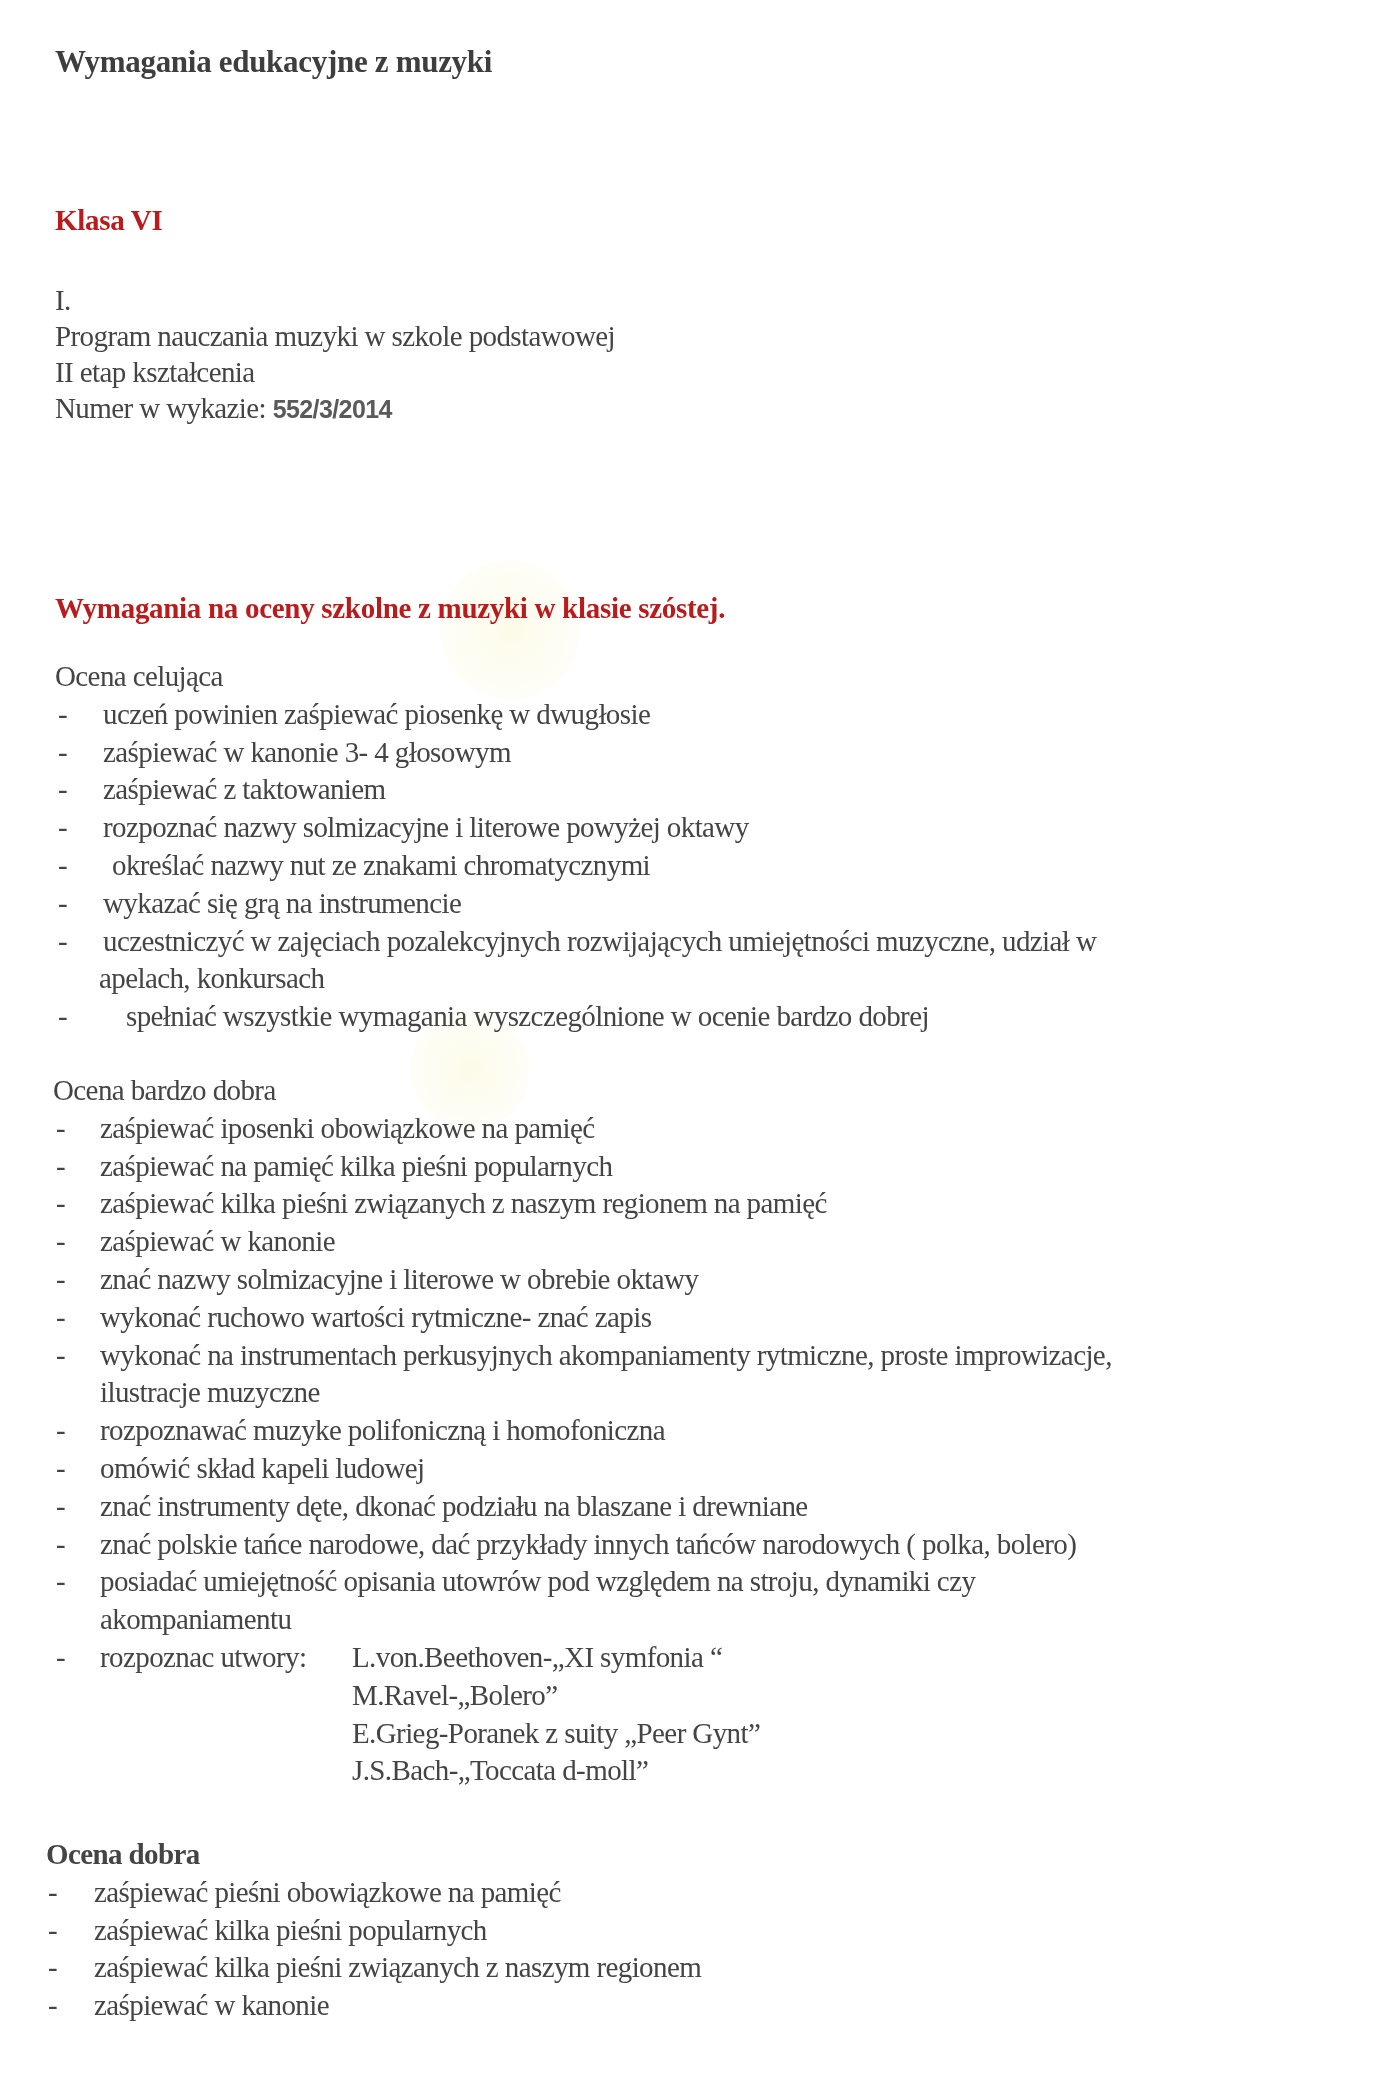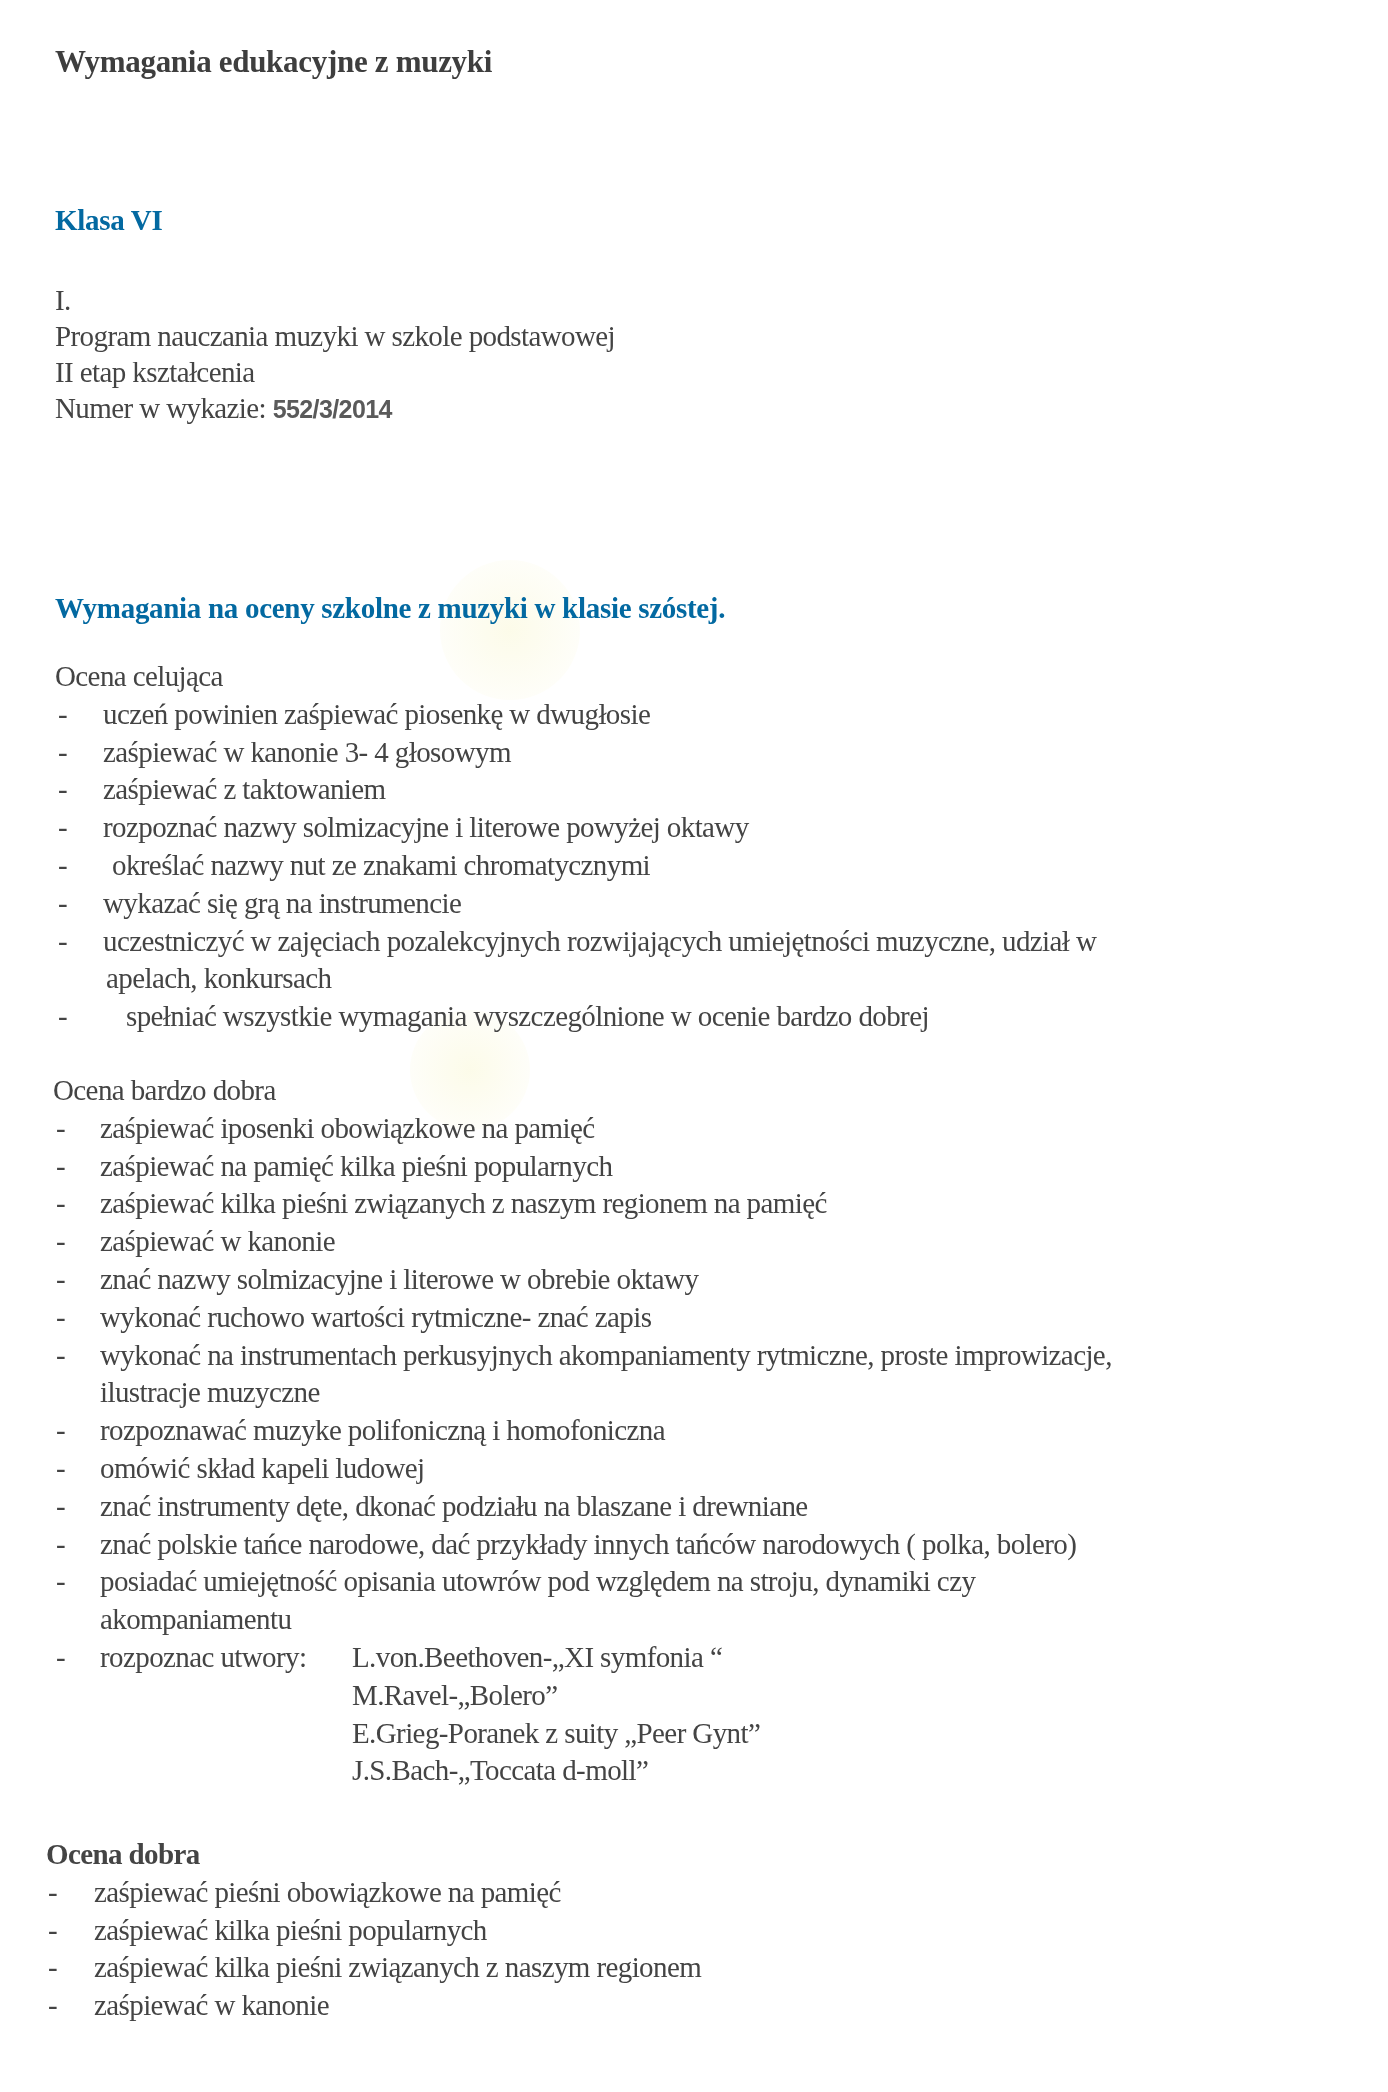--- a/index.html
+++ b/index.html
@@ -3,21 +3,21 @@
 <meta charset="utf-8">
 <style>
   html, body { margin:0; padding:0; }
   body {
     width:1388px; height:2092px; background:#ffffff; position:relative; overflow:hidden;
     font-family:"Liberation Serif", "DejaVu Serif", serif; color:#4a4a4a;
   }
   .page { position:absolute; left:0; top:0; width:1172px; height:2092px; }
   .abs { position:absolute; white-space:nowrap; }
   .h1 { font-weight:bold; font-size:31px; color:#3e3e3e; letter-spacing:-0.3px; }
-  .h2 { font-weight:bold; font-size:29px; color:#0369a1; letter-spacing:-0.3px; }
+  .h2 { font-weight:bold; font-size:29px; color:#b91c1c; letter-spacing:-0.3px; }
   .t { font-size:29px; color:#444; letter-spacing:-0.6px; }
   .num { font-family:"Liberation Sans", sans-serif; font-weight:bold; font-size:25px; color:#5a5a5a; }
   .blotch { position:absolute; border-radius:50%; background:radial-gradient(circle, rgba(250,248,215,0.55), rgba(255,255,255,0)); }
 </style>
 </head>
 <body>
 
 <div class="page">
   <div class="blotch" style="left:440px;top:560px;width:140px;height:140px;"></div>
   <div class="blotch" style="left:410px;top:1010px;width:120px;height:120px;"></div>
@@ -44,21 +44,21 @@
       <div class="abs t" style="left: 58px; top: 773.4px;">-</div>
       <div class="abs t" style="left: 103px; top: 773.4px;">zaśpiewać z taktowaniem</div>
       <div class="abs t" style="left: 58px; top: 811.2px;">-</div>
       <div class="abs t" style="left: 103px; top: 811.2px;">rozpoznać nazwy solmizacyjne i literowe powyżej oktawy</div>
       <div class="abs t" style="left: 58px; top: 849px;">-</div>
       <div class="abs t" style="left: 112px; top: 849px;">określać nazwy nut ze znakami chromatycznymi</div>
       <div class="abs t" style="left: 58px; top: 886.8px;">-</div>
       <div class="abs t" style="left: 103px; top: 886.8px;">wykazać się grą na instrumencie</div>
       <div class="abs t" style="left: 58px; top: 924.6px;">-</div>
       <div class="abs t" style="left: 103px; top: 924.6px;">uczestniczyć w zajęciach pozalekcyjnych rozwijających umiejętności muzyczne, udział w</div>
-      <div class="abs t" style="left: 106px; top: 962.4px;">apelach, konkursach</div>
+      <div class="abs t" style="left: 99px; top: 962.4px;">apelach, konkursach</div>
       <div class="abs t" style="left: 58px; top: 1000.2px;">-</div>
       <div class="abs t" style="left: 103px; top: 1000.2px; margin-left: 23px;">spełniać wszystkie wymagania wyszczególnione w ocenie bardzo dobrej</div>
       <div class="abs t" style="left: 53px; top: 1074px;">Ocena bardzo dobra</div>
       <div class="abs t" style="left: 56px; top: 1111.8px;">-</div>
       <div class="abs t" style="left: 100px; top: 1111.8px;">zaśpiewać iposenki obowiązkowe na pamięć</div>
       <div class="abs t" style="left: 56px; top: 1149.6px;">-</div>
       <div class="abs t" style="left: 100px; top: 1149.6px;">zaśpiewać na pamięć kilka pieśni popularnych</div>
       <div class="abs t" style="left: 56px; top: 1187.4px;">-</div>
       <div class="abs t" style="left: 100px; top: 1187.4px;">zaśpiewać kilka pieśni związanych z naszym regionem na pamięć</div>
       <div class="abs t" style="left: 56px; top: 1225.2px;">-</div>

